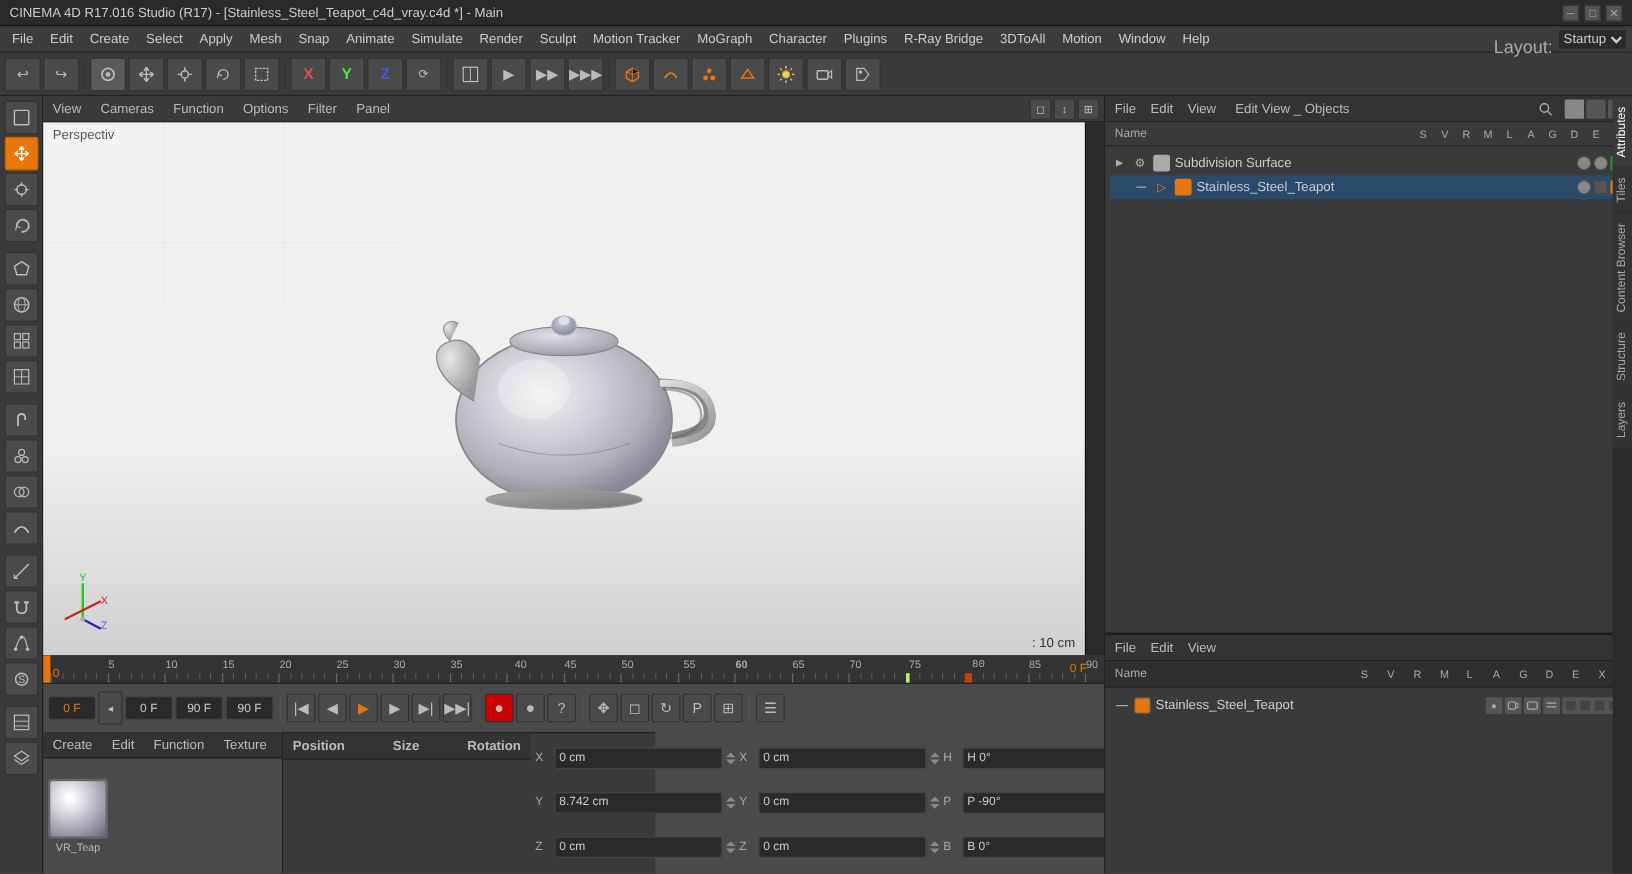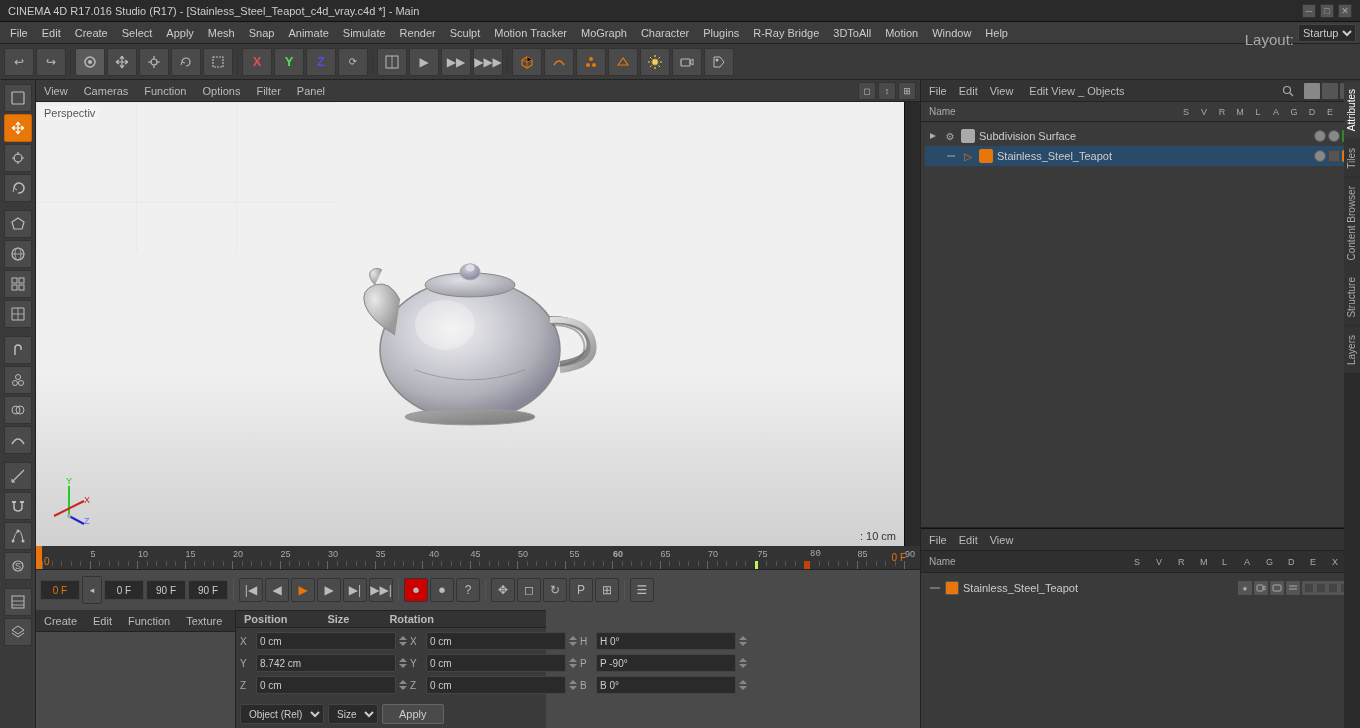--- a/index.html
+++ b/index.html
@@ -192,21 +192,21 @@
     #material-label {
       font-size: 9px; color: #bbb; text-align: center; margin-top: 2px;
     }
 
     
     #coords-panel {
       width: 310px;
       background: #3a3a3a;
       border-top: 1px solid #222;
       display: flex;
-      flex-direction: column;
+      flex-direction: row;
     }
     #coords-header {
       height: 22px;
       background: #333;
       display: flex;
       align-items: center;
       padding: 0 8px;
       border-bottom: 1px solid #222;
       gap: 40px;
     }
@@ -963,20 +963,28 @@
 
     <div id="bottom-combined">
 
       <div id="mat-section">
         <div id="material-bar-header">
           <span class="mat-menu">Create</span>
           <span class="mat-menu">Edit</span>
           <span class="mat-menu">Function</span>
           <span class="mat-menu">Texture</span>
         </div>
+        <div id="material-content">
+          <div style="display:flex; flex-direction:column; align-items:center; cursor:pointer;">
+            <div id="material-thumb">
+              <div style="position:absolute; inset:0; background: radial-gradient(circle at 35% 30%, #fff 5%, #d8d8e0 30%, #a0a0b0 65%, #666677 100%); border-radius:2px;"></div>
+            </div>
+            <div id="material-label">VR_Teap</div>
+          </div>
+        </div>
       </div>
 
       <div id="coords-panel">
         <div id="coords-header">
           <span class="coords-section-title">Position</span>
           <span class="coords-section-title">Size</span>
           <span class="coords-section-title">Rotation</span>
         </div>
         <div id="coords-grid">
 

